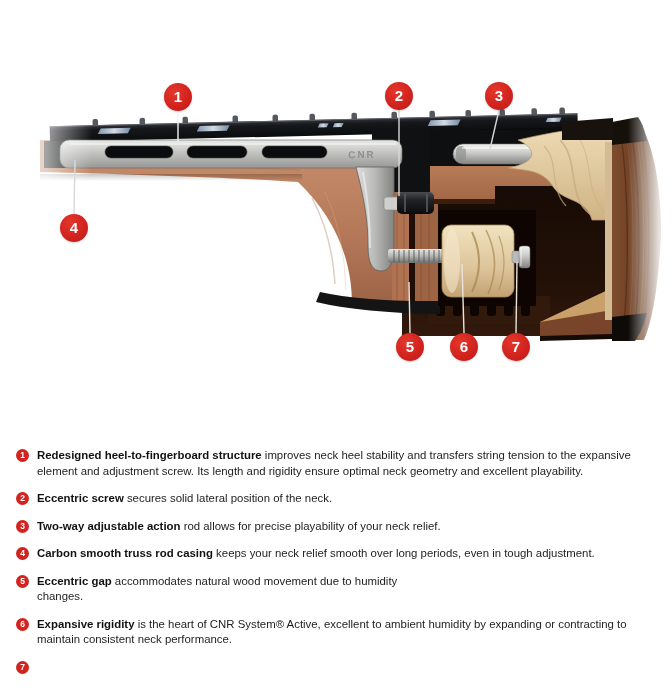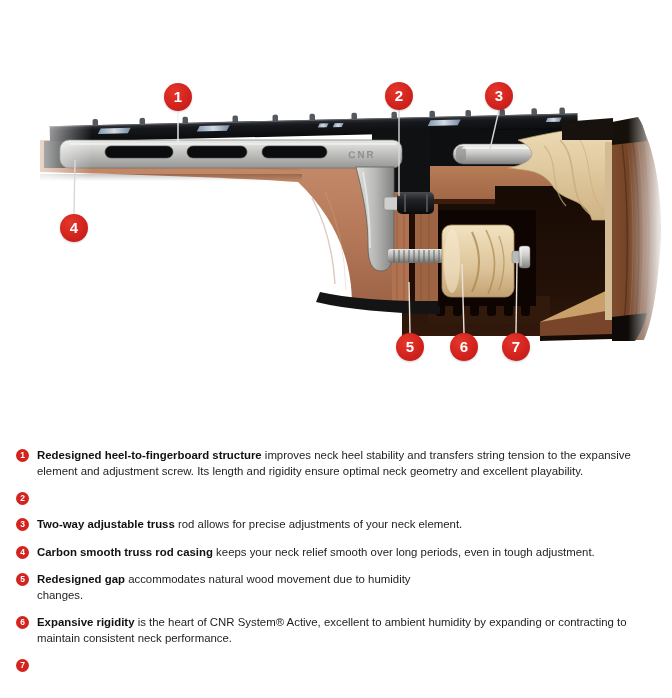--- a/index.html
+++ b/index.html
@@ -296,32 +296,33 @@
     <div class="callout c7">7</div>
   </div>
 
   <div class="legend">
     <div class="lrow">
       <span class="lnum">1</span>
       <p class="ltext"><b>Redesigned heel-to-fingerboard structure</b><span> improves neck heel stability and transfers string tension to the expansive element and adjustment screw. Its length and rigidity ensure optimal neck geometry and excellent playability.</span></p>
     </div>
     <div class="lrow">
       <span class="lnum">2</span>
+      <p class="ltext"><b>Eccentric screw</b><span> secures solid lateral position of the neck.</span></p>
     </div>
     <div class="lrow">
       <span class="lnum">3</span>
-      <p class="ltext"><b>Two-way adjustable truss</b><span> rod allows for precise adjustments of your neck element.</span></p>
+      <p class="ltext"><b>Two-way adjustable action</b><span> rod allows for precise playability of your neck relief.</span></p>
     </div>
     <div class="lrow">
       <span class="lnum">4</span>
       <p class="ltext"><b>Carbon smooth truss rod casing</b><span> keeps your neck relief smooth over long periods, even in tough adjustment.</span></p>
     </div>
     <div class="lrow narrow">
       <span class="lnum">5</span>
-      <p class="ltext"><b>Redesigned gap</b><span> accommodates natural wood movement due to humidity changes.</span></p>
+      <p class="ltext"><b>Eccentric gap</b><span> accommodates natural wood movement due to humidity changes.</span></p>
     </div>
     <div class="lrow">
       <span class="lnum">6</span>
       <p class="ltext"><b>Expansive rigidity</b><span> is the heart of CNR System® Active, excellent to ambient humidity by expanding or contracting to maintain consistent neck performance.</span></p>
     </div>
     <div class="lrow">
       <span class="lnum">7</span>
     </div>
   </div>
 </div>

